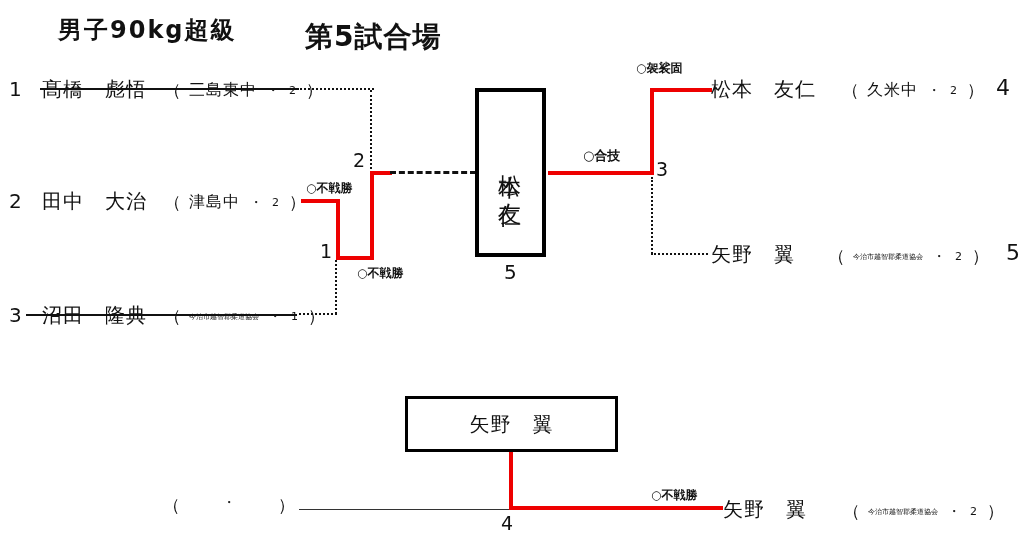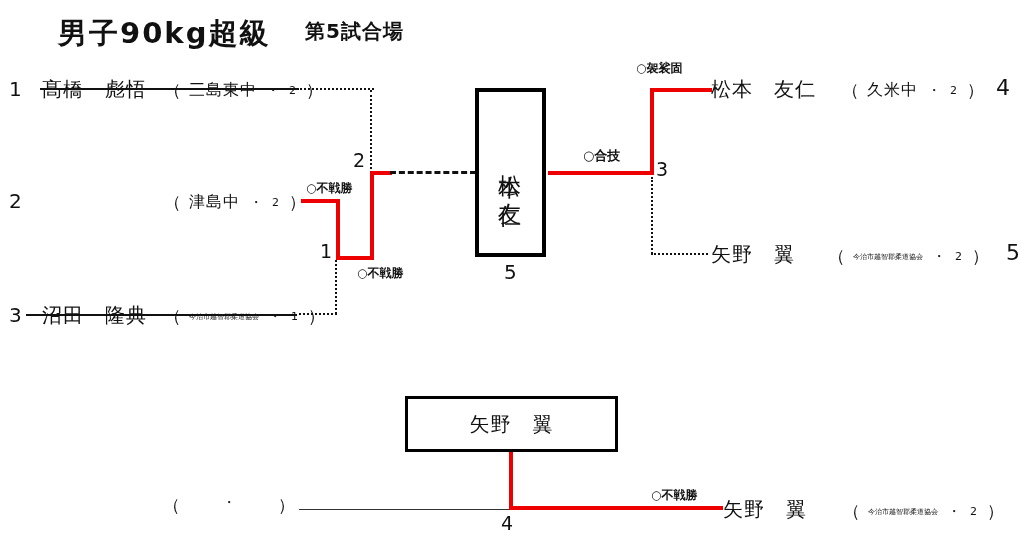--- a/index.html
+++ b/index.html
@@ -1,22 +1,22 @@
 <!DOCTYPE html>
 <html><head>
 <meta charset="utf-8">
 <style>
   html,body{margin:0;padding:0;background:#fff;}
   #sheet{
     position:relative;width:1033px;height:551px;background:#ffffff;
     font-family:"DejaVu Sans","Liberation Sans",sans-serif;color:#111;overflow:hidden;
   }
   .abs{position:absolute;}
-  .title{font-size:29px;font-weight:bold;letter-spacing:2px;}
-  .venue{font-size:20px;font-weight:bold;letter-spacing:1px;}
+  .title{font-size:24px;font-weight:bold;letter-spacing:2px;}
+  .venue{font-size:28px;font-weight:bold;letter-spacing:1px;}
   .seed{font-size:20px;}
   .name{font-size:20px;letter-spacing:1px;white-space:pre;}
   .parens{display:inline-flex;align-items:center;font-size:17px;white-space:pre;}
   .parens .open{margin-right:8px;}
   .parens .club{font-size:16px;letter-spacing:1px;}
   .parens .club.tiny{font-size:7px;letter-spacing:0;}
   .parens .sep{margin:0 9px;font-size:14px;}
   .parens .grade{font-size:11px;}
   .parens .close{margin-left:10px;}
   .thin{height:1px;background:#333;}
@@ -58,20 +58,21 @@
   <div class="abs parens" style="left:164px;top:79px;">
     <span class="open">（</span>
     <span class="club">三島東中</span>
     <span class="sep">・</span>
     <span class="grade">2</span>
     <span class="close">）</span>
   </div>
   <div class="abs strike" style="left:40px;top:88px;width:258px;"></div>
 
   <div class="abs seed" style="left:9px;top:189px;">2</div>
+  <div class="abs name" style="left:42px;top:188px;">田中　大治</div>
   <div class="abs parens" style="left:164px;top:191px;">
     <span class="open">（</span>
     <span class="club">津島中</span>
     <span class="sep">・</span>
     <span class="grade">2</span>
     <span class="close">）</span>
   </div>
 
   <div class="abs seed" style="left:9px;top:303px;">3</div>
   <div class="abs name" style="left:42px;top:302px;">沼田　隆典</div>

